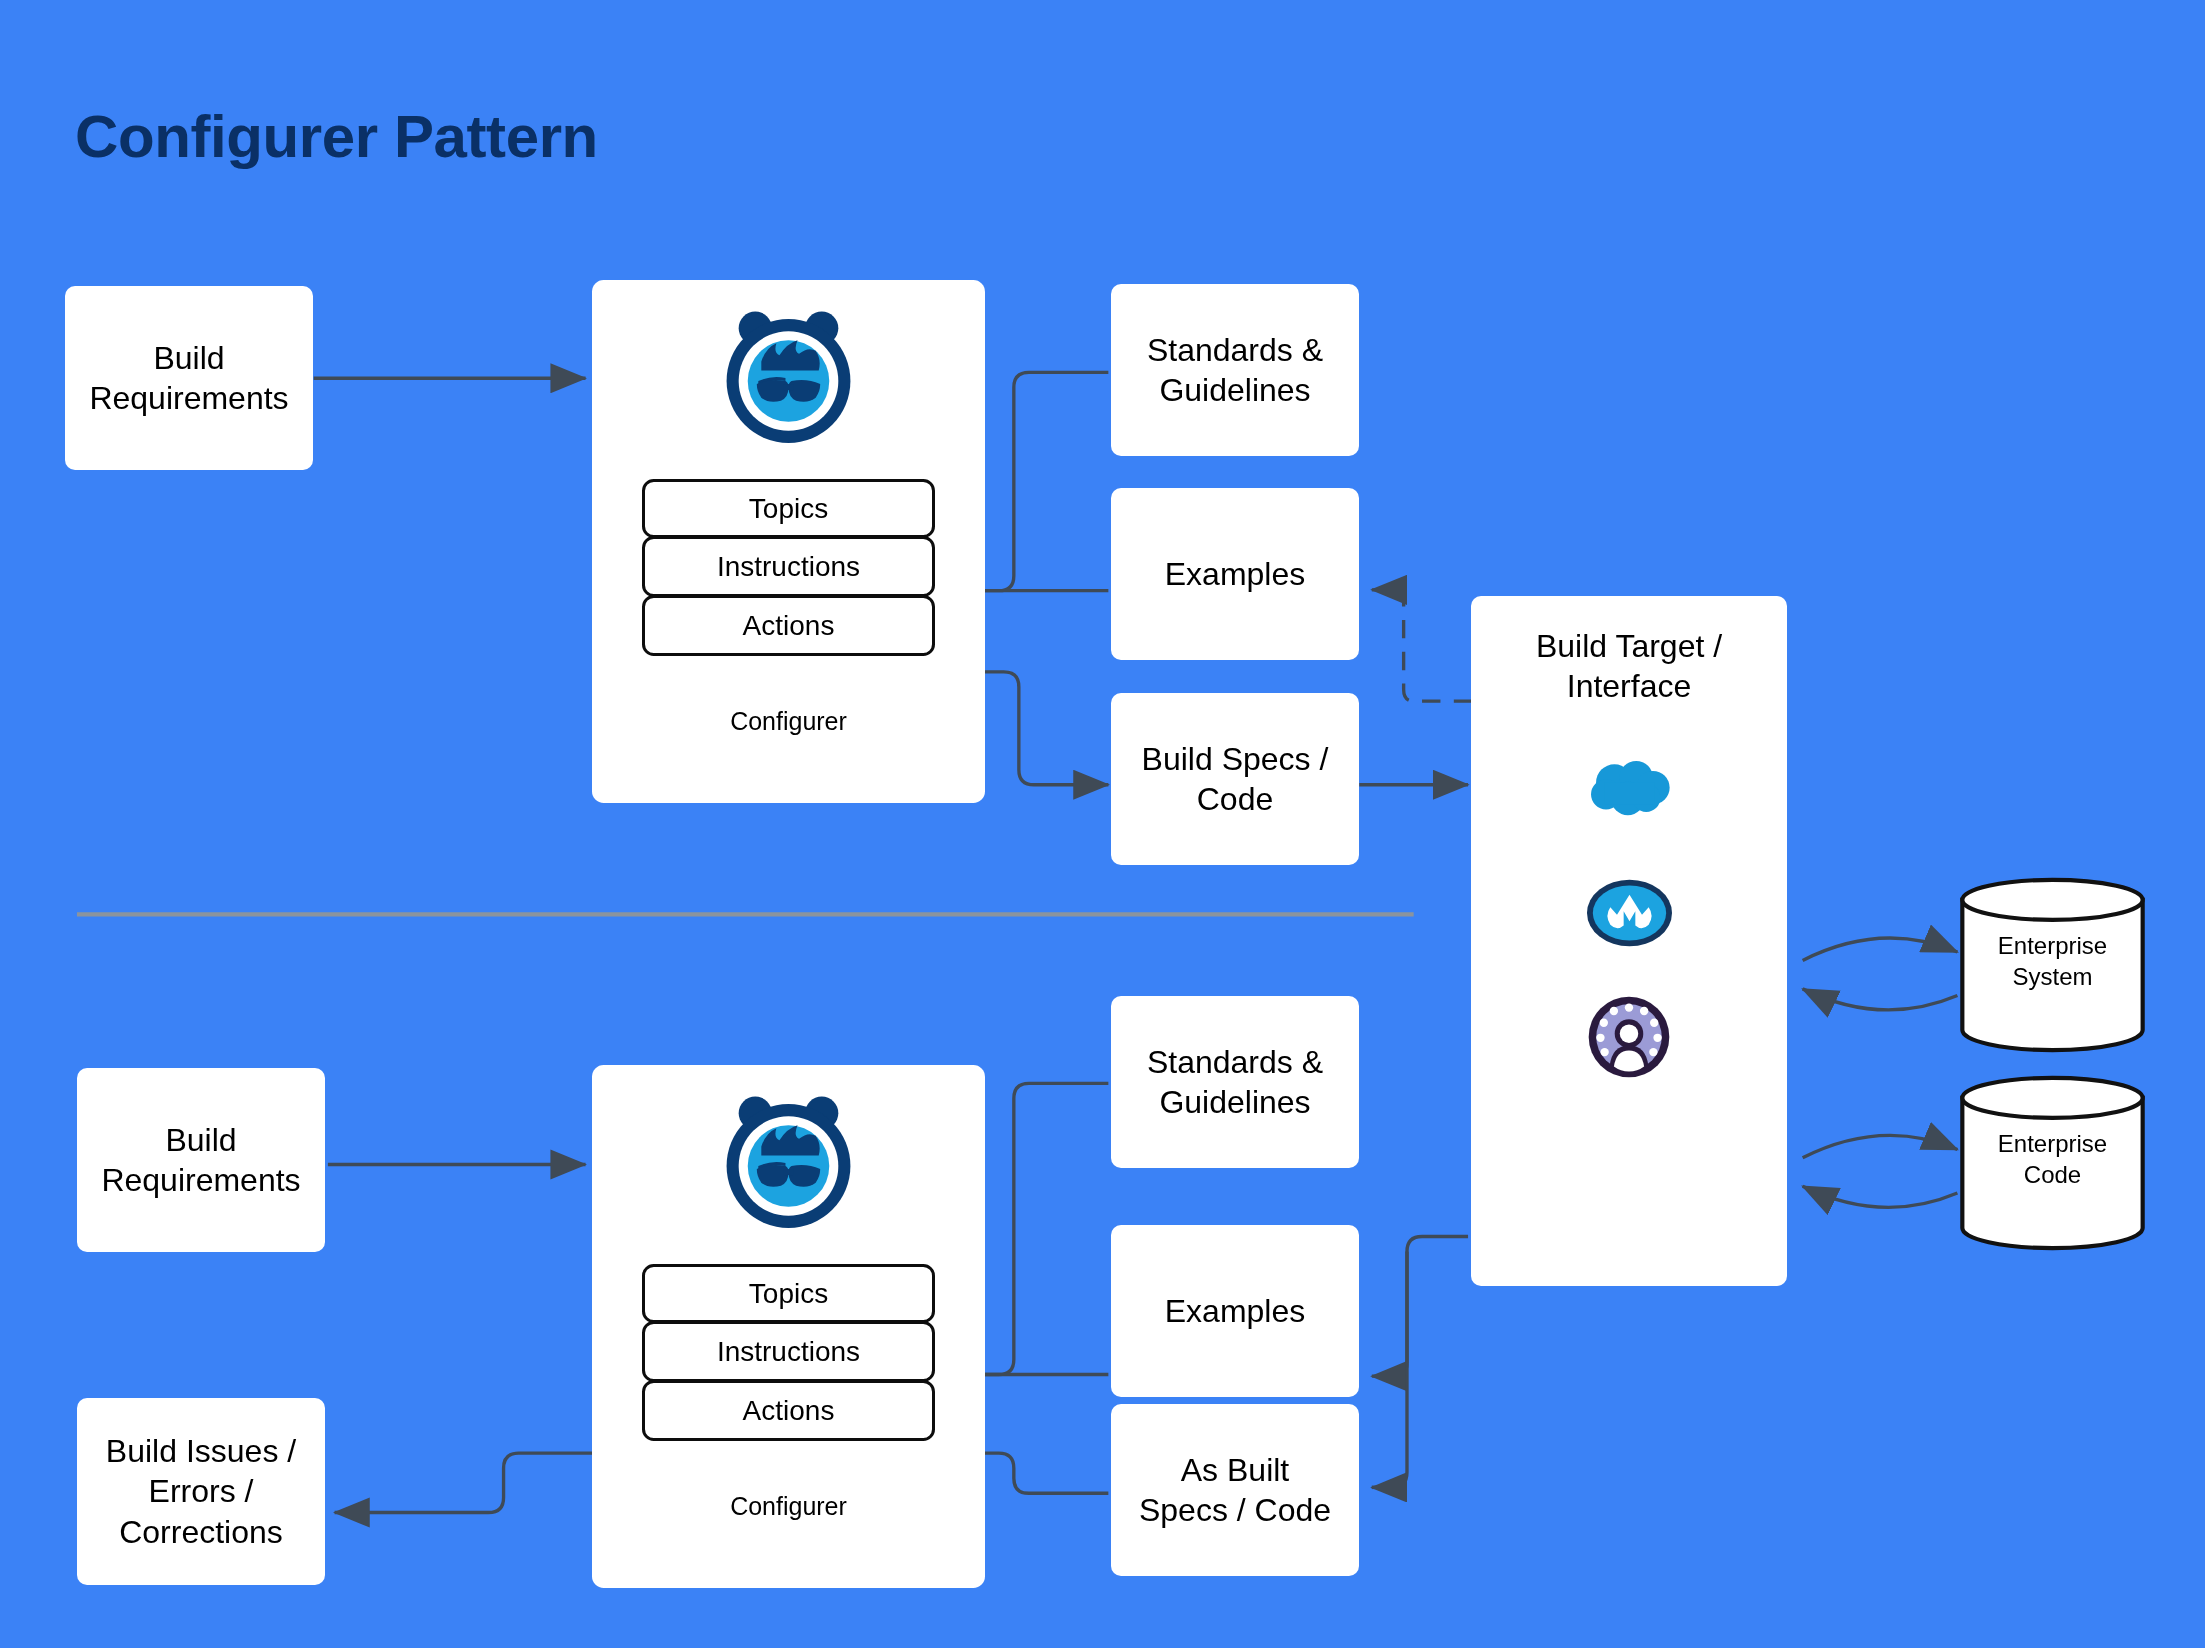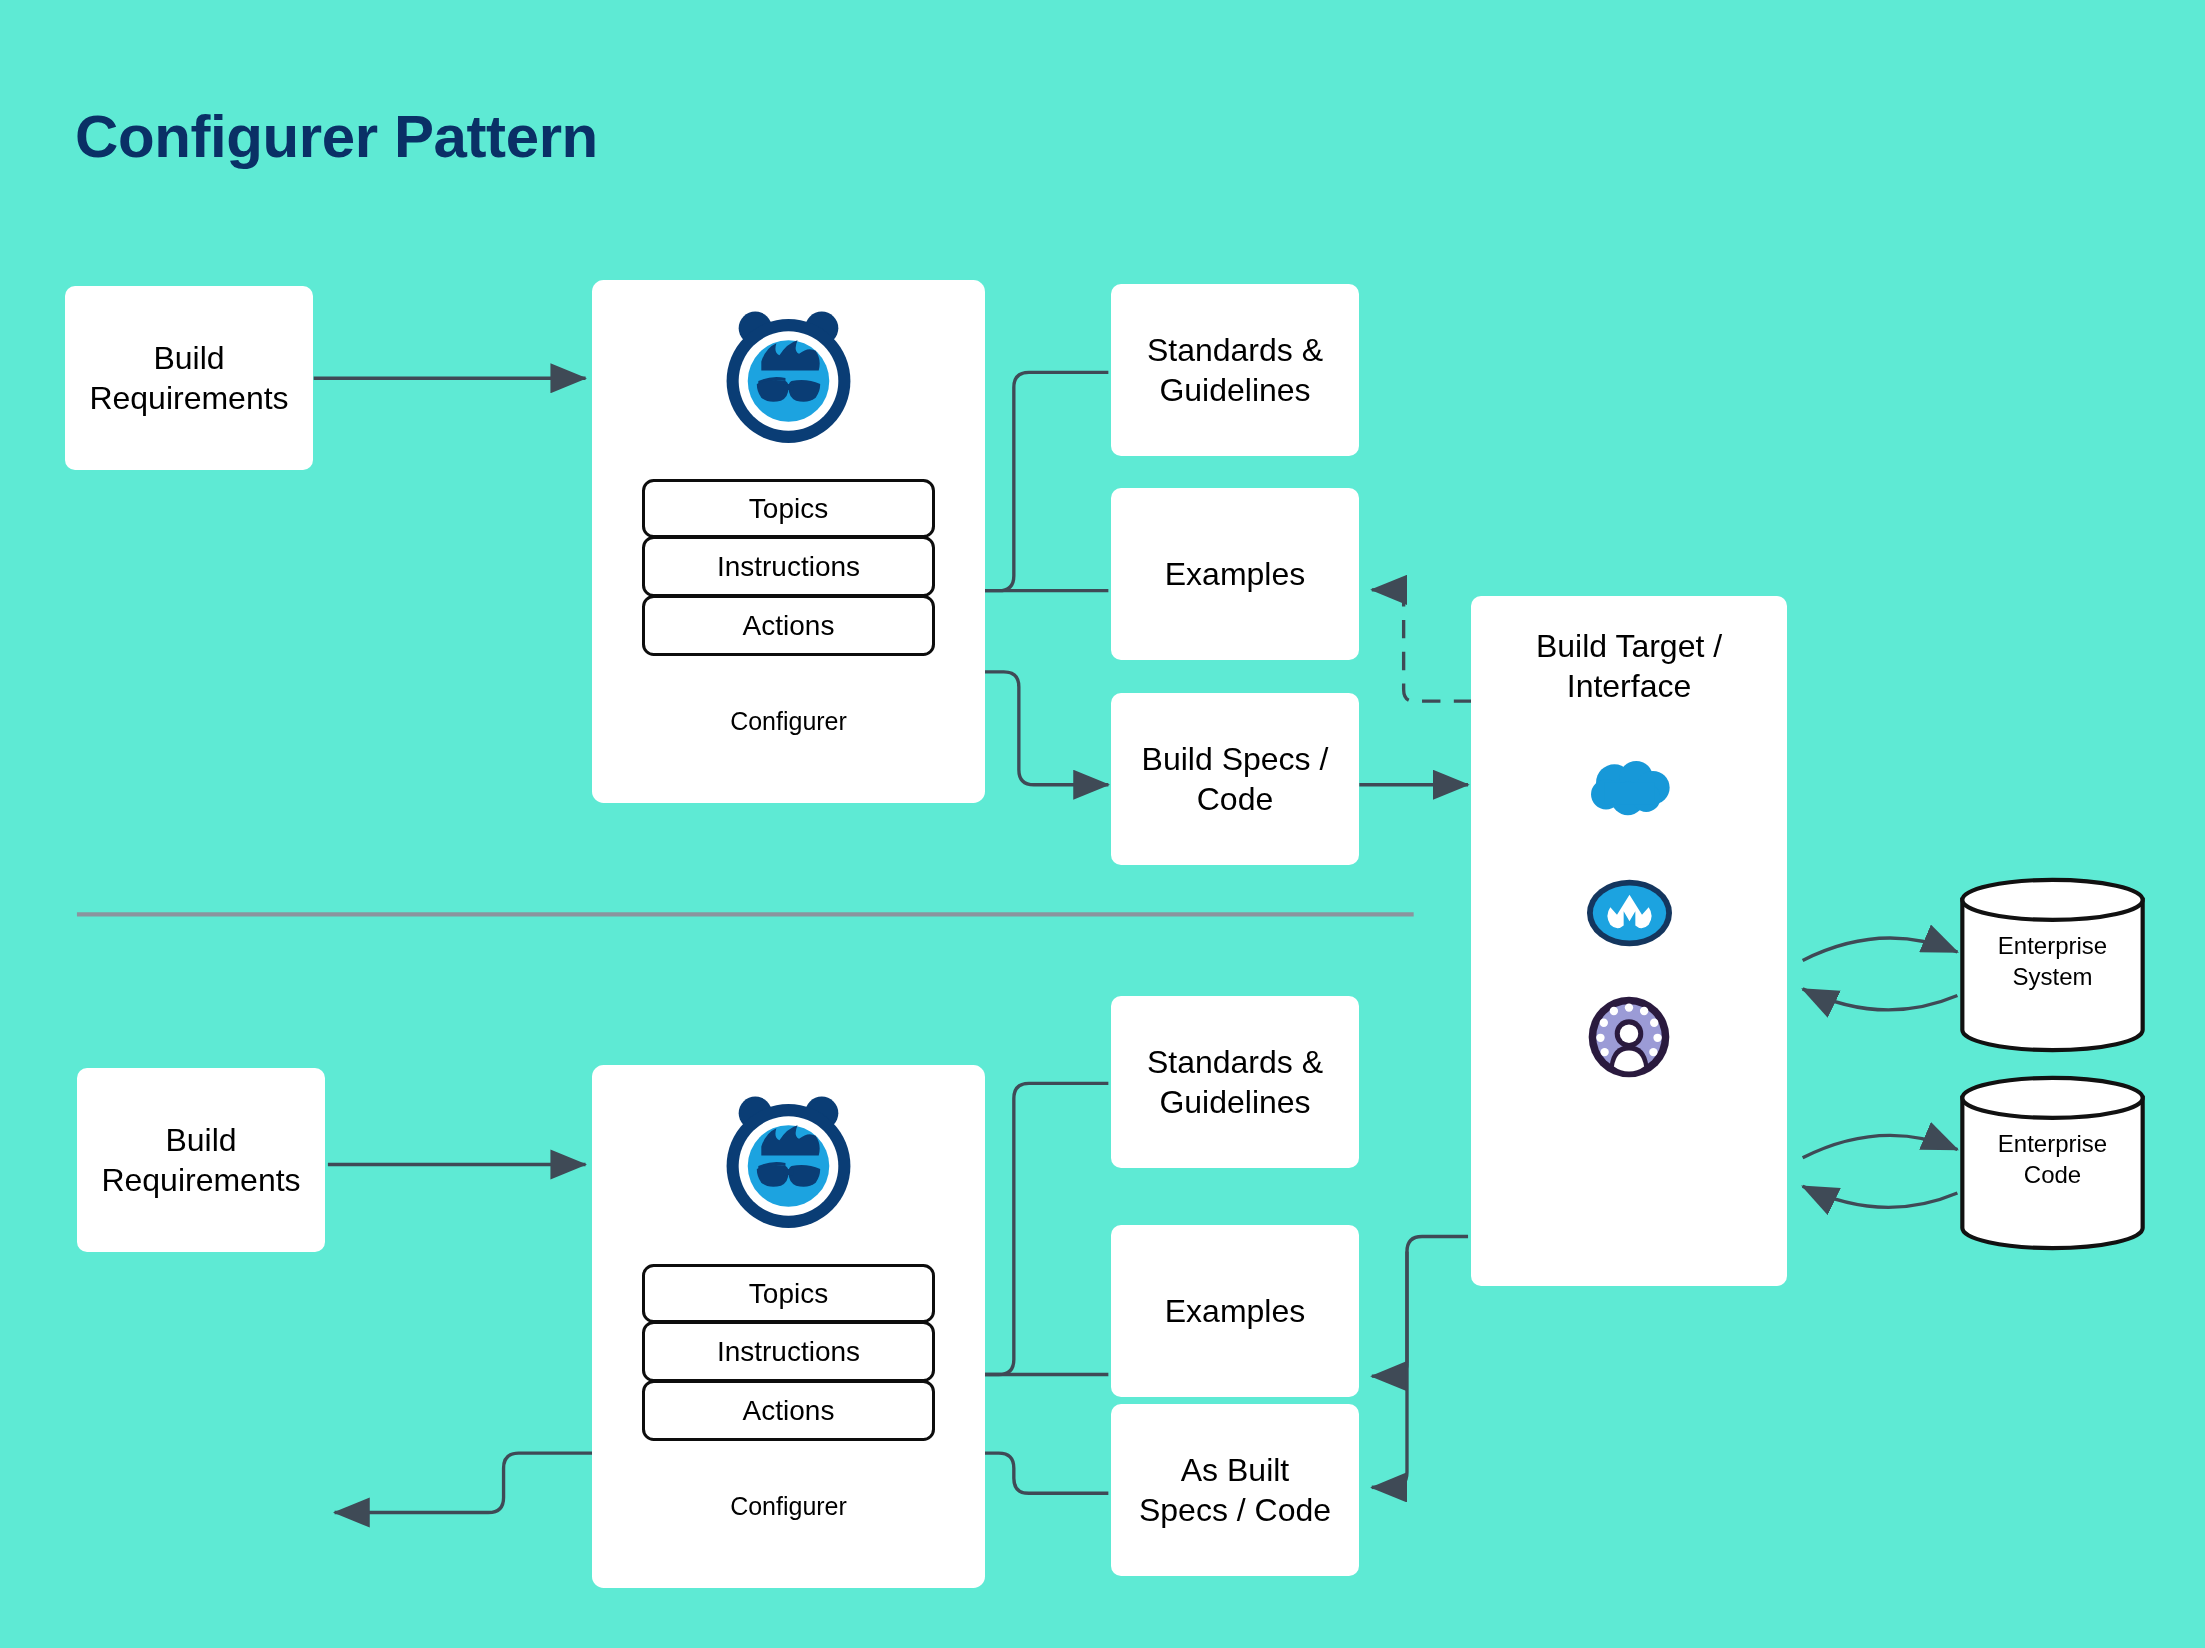--- a/index.html
+++ b/index.html
@@ -1,18 +1,18 @@
 <!DOCTYPE html>
 <html style="font-size:13.4px"><head>
 <meta charset="utf-8">
 <style>
   html,body{margin:0;padding:0;background:#000;}
   body{width:2205px;height:1649px;position:relative;overflow:hidden;
        font-family:"Liberation Sans","DejaVu Sans",sans-serif;}
-  #stage{position:absolute;left:0;top:0;width:2205px;height:1649px;background:#5eead4;}
+  #stage{position:absolute;left:0;top:0;width:2205px;height:1649px;background:#3b82f6;}
 
   .title{position:absolute;left:75px;top:107px;font-size:60px;font-weight:bold;
          color:#0A3066;letter-spacing:-0.4px;line-height:1;}
 
   
   .card{position:absolute;background:#ffffff;border-radius:10px;
         display:flex;flex-direction:column;align-items:center;justify-content:center;
         text-align:center;color:#000;font-size:32px;line-height:1.26;
         box-sizing:border-box;padding:5px 8.4px;}
   .card .ln{display:block;white-space:nowrap;}
@@ -208,20 +208,25 @@
       <span class="ln">Enterprise</span><br>
       <span class="ln">Code</span>
     </div>
   </div>
 
   <div class="card" style="left:77px;top:1068px;width:248px;height:184px;">
     <span class="ln">Build</span>
     <span class="ln">Requirements</span>
   </div>
 
+  <div class="card" style="left:77px;top:1398px;width:248px;height:187px;">
+    <span class="ln">Build Issues /</span>
+    <span class="ln">Errors /</span>
+    <span class="ln">Corrections</span>
+  </div>
 
   <div class="configurer" style="left:592px;top:1065px;width:393px;height:523px;">
     <div class="agent" style="left:121px;top:21px;width:151px;height:151px;">
       <svg width="151" height="151" viewBox="0 0 100 100">
         <circle cx="28" cy="18" r="11" fill="#0A3D75"></circle>
         <circle cx="72" cy="18" r="11" fill="#0A3D75"></circle>
         <circle cx="50" cy="53" r="41" fill="#0A3D75"></circle>
         <circle cx="50" cy="53" r="33" fill="#ffffff"></circle>
         <circle cx="50" cy="53" r="27" fill="#1CA3E0"></circle>
         <path d="M32 40 q3 -9 10 -12 q-2 6 2 8 q5 -8 12 -10 q-3 7 1 9 q6 -5 11 -2 q4 6 2 13 l-38 0 z" fill="#0A3D75"></path>

